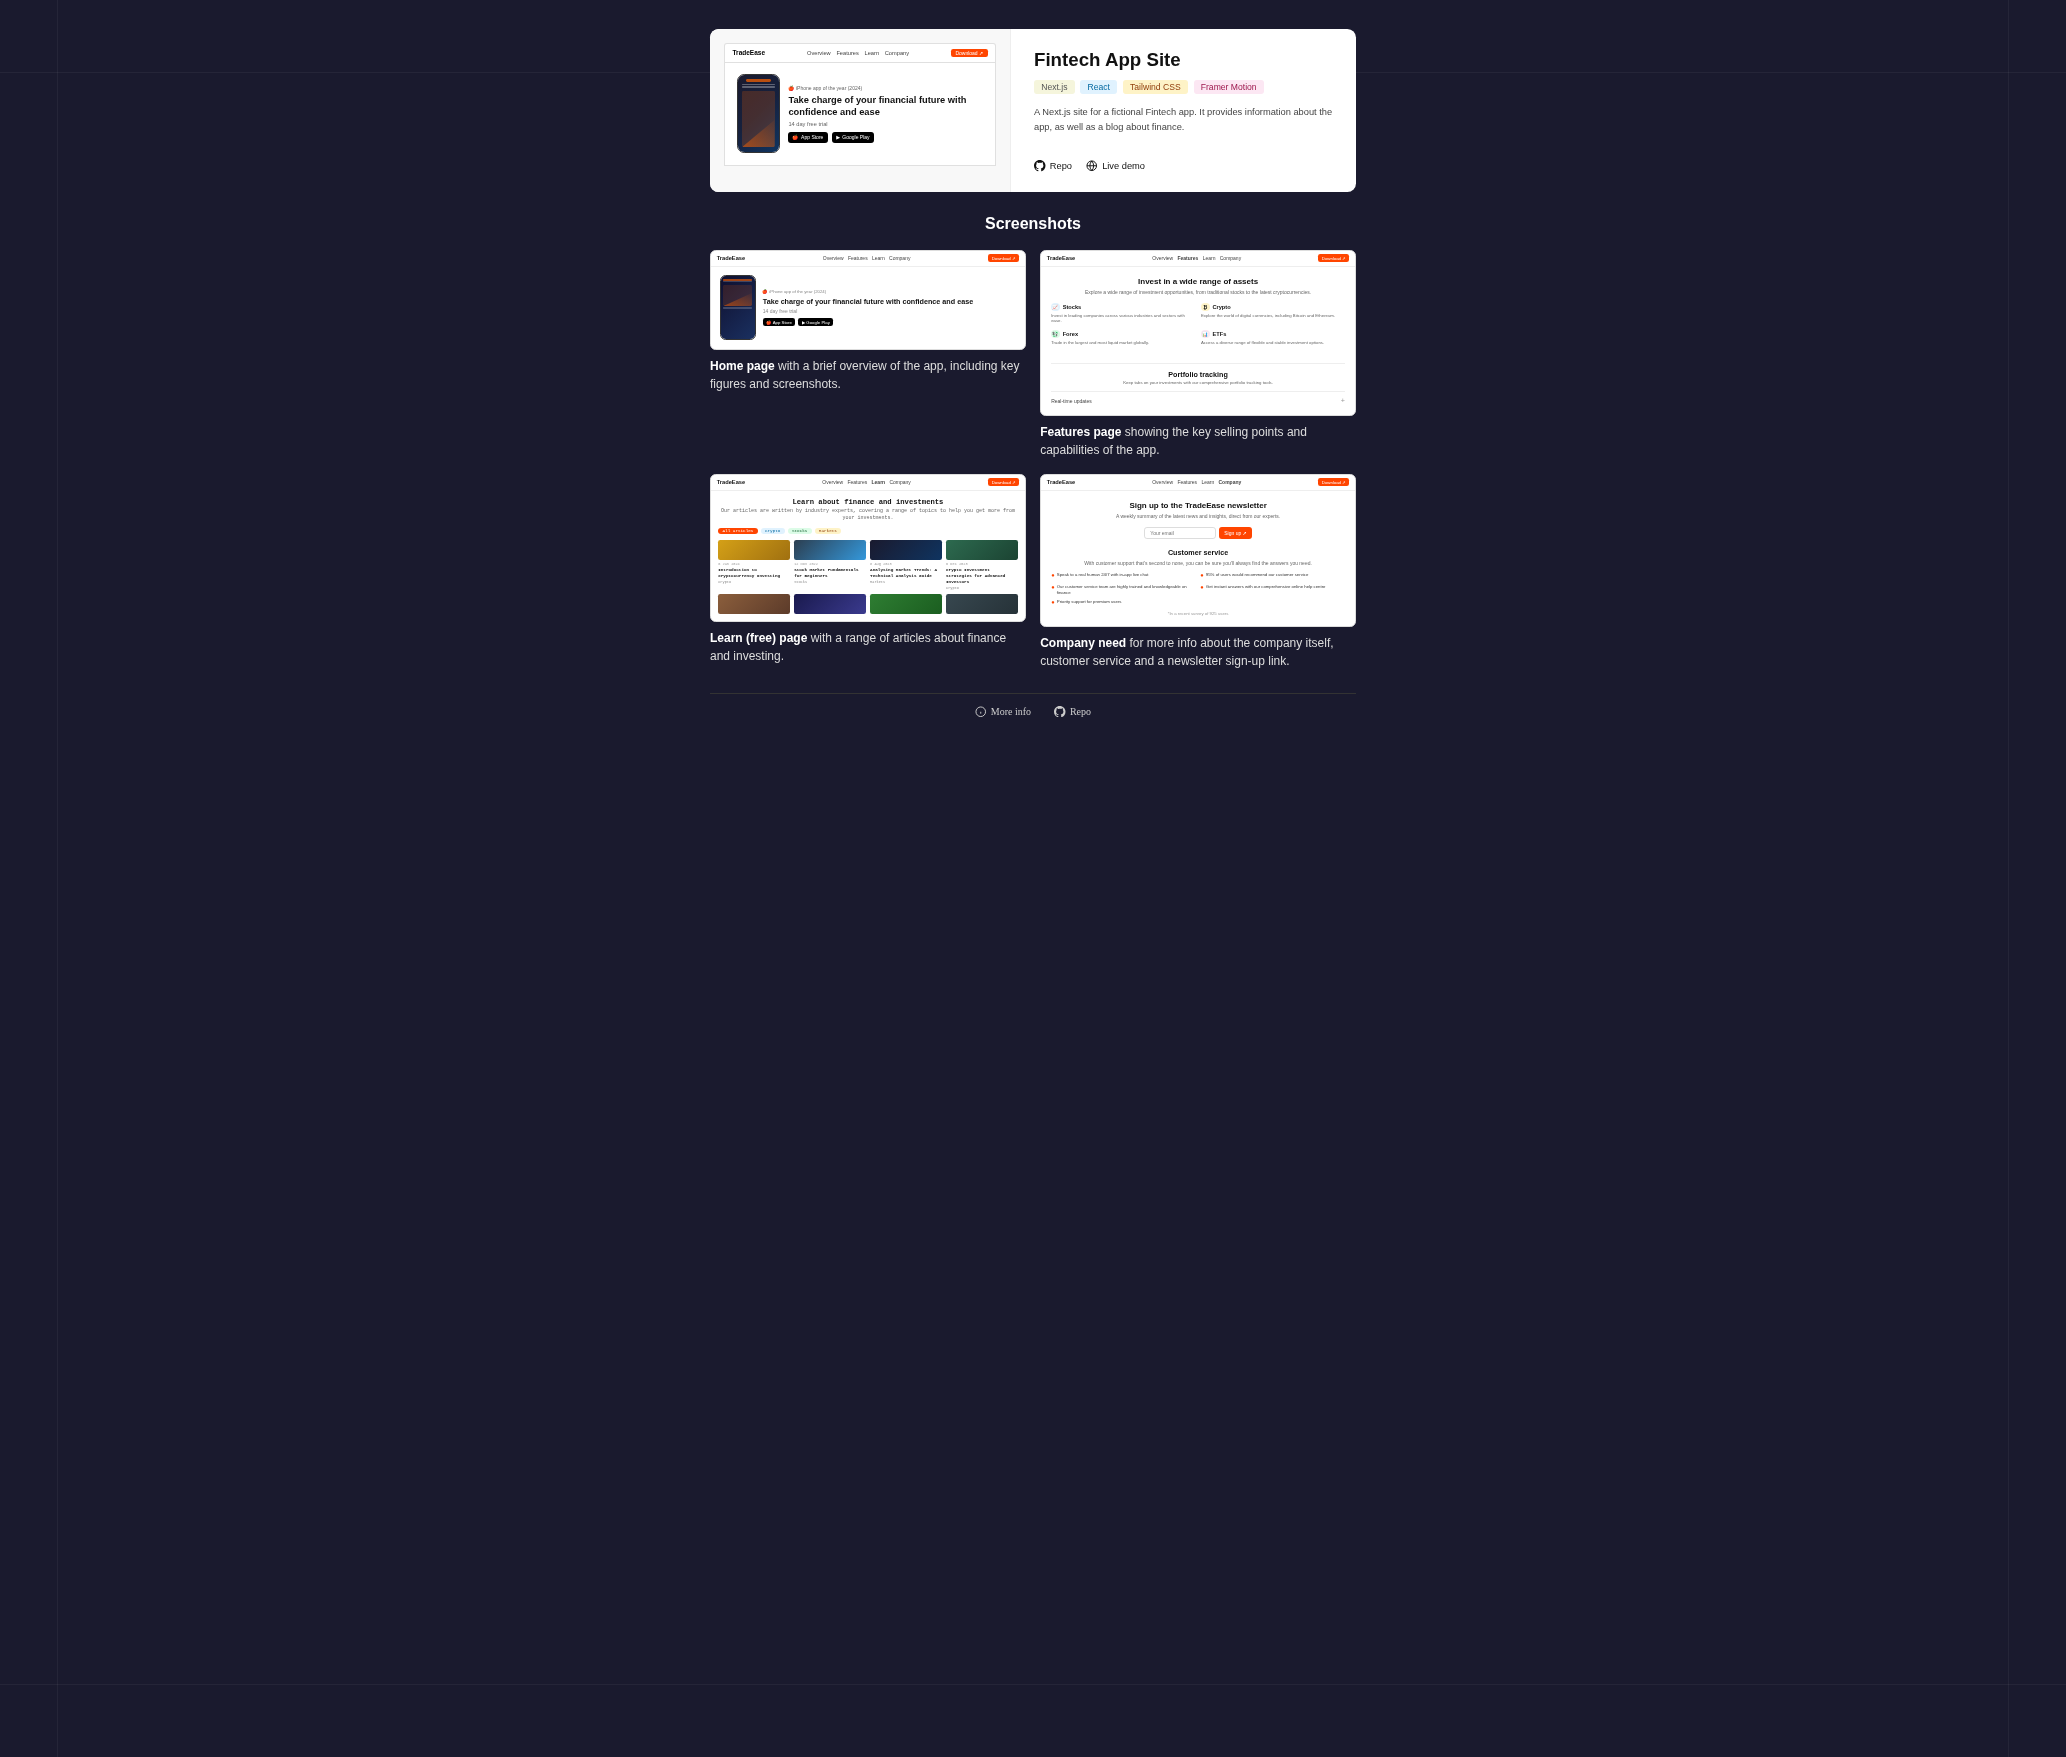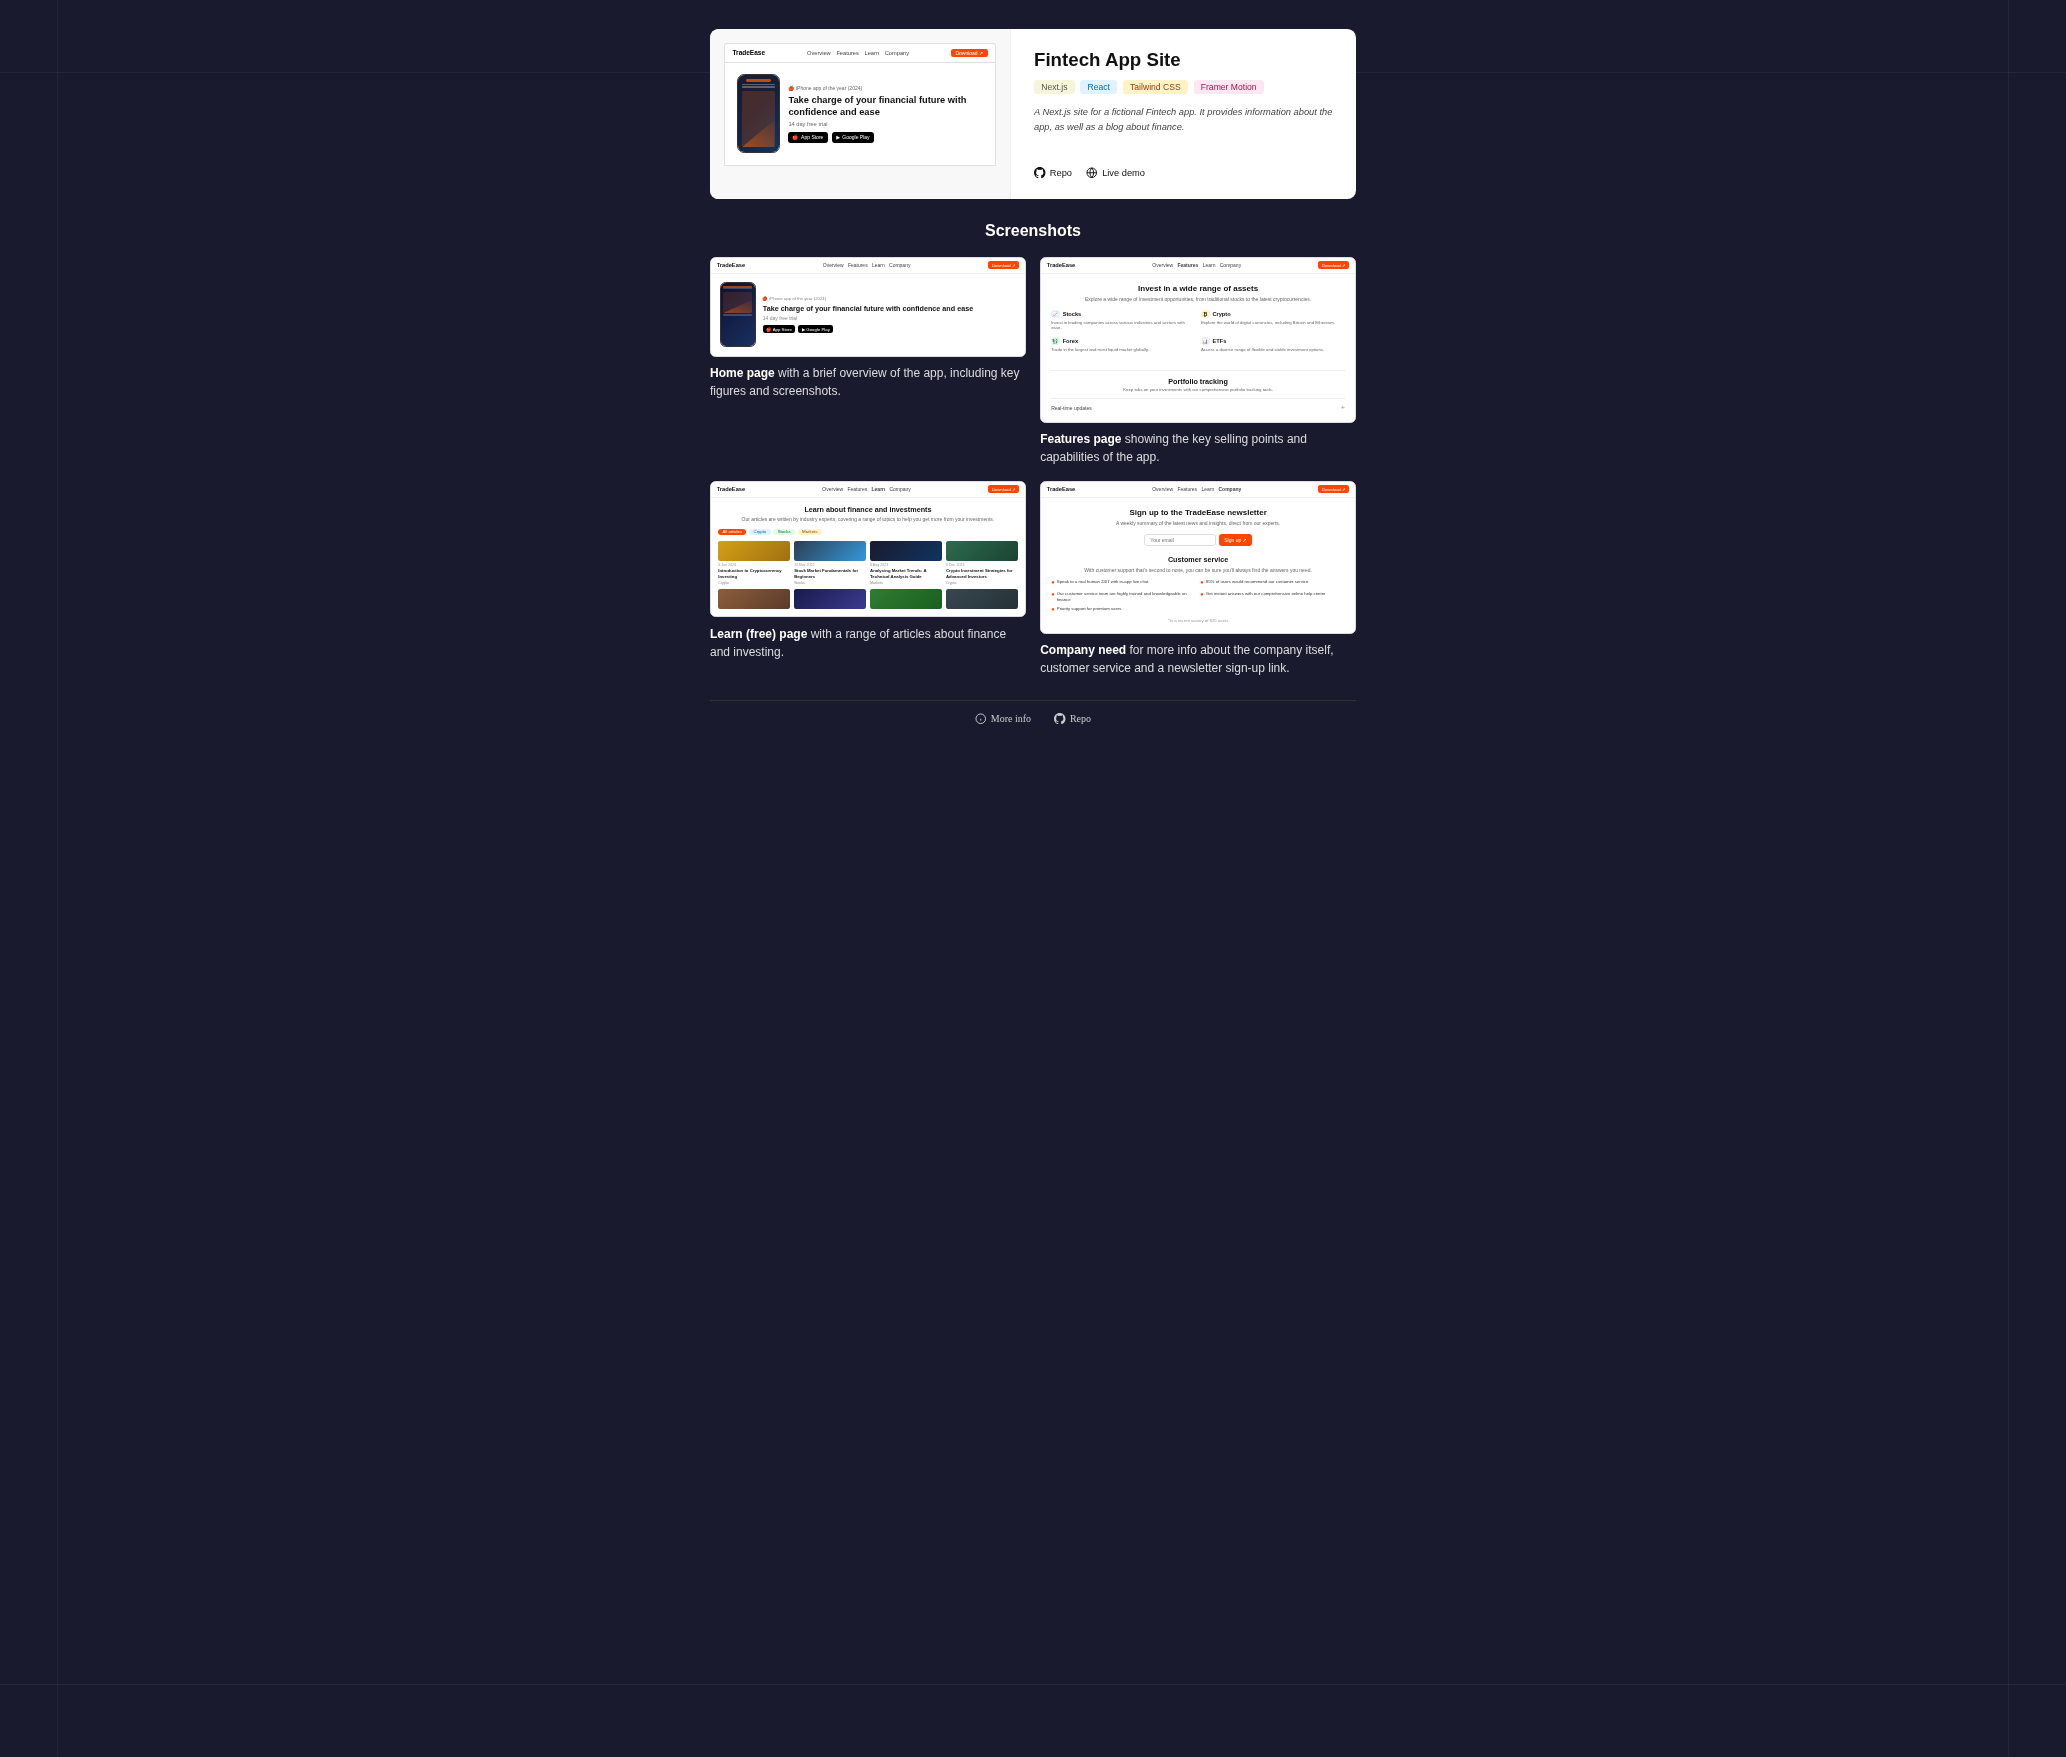--- a/index.html
+++ b/index.html
@@ -184,22 +184,21 @@
     }
     .tag-nextjs { background: #f5f5dc; color: #555; }
     .tag-react { background: #e0f2fe; color: #0369a1; }
     .tag-tailwind { background: #fef3c7; color: #92400e; }
     .tag-framer { background: #fce7f3; color: #9d174d; }
 
     .project-desc {
       font-size: 9.3px;
       color: #444;
       line-height: 1.6;
-      margin-bottom: 32px;
-      font-style: italic;
+      margin-bottom: 25px;
     }
 
     .project-links {
       display: flex;
       gap: 14.3px;
     }
     .project-link {
       display: flex;
       align-items: center;
       gap: 4.3px;
@@ -339,20 +338,21 @@
     .features-portfolio { text-align: center; margin-top: 18px; padding-top: 5.7px; border-top: 0.7px solid #eee; }
     .features-portfolio-title { font-size: 7.2px; font-weight: 700; color: #111; }
     .features-portfolio-desc { font-size: 4.3px; color: #666; margin-top: 1.4px; }
     .features-realtime { font-size: 5px; color: #444; margin-top: 5.7px; text-align: left; padding-top: 4.3px; border-top: 0.7px solid #eee; display: flex; justify-content: space-between; align-items: center; }
     .features-realtime-plus { font-size: 7.2px; color: #999; }
 
     
     .blog-body {
       background: #fff;
       padding: 7.2px;
+      font-family: Liberation Mono, monospace;
     }
     .blog-title { font-size: 7.2px; font-weight: 700; text-align: center; color: #111; margin-bottom: 2.2px; }
     .blog-subtitle { font-size: 5px; text-align: center; color: #666; margin-bottom: 5.7px; line-height: 1.4; }
     .blog-tags { display: flex; gap: 2.9px; margin-bottom: 5.7px; flex-wrap: wrap; }
     .blog-tag { padding: 0.7px 4.3px; border-radius: 5.7px; font-size: 4.3px; }
     .blog-tag.all { background: #ff4500; color: #fff; }
     .blog-tag.crypto { background: #e0f2fe; color: #0369a1; }
     .blog-tag.stocks { background: #dcfce7; color: #166534; }
     .blog-tag.markets { background: #fef3c7; color: #92400e; }
     .blog-grid { display: grid; grid-template-columns: repeat(4, 1fr); gap: 4.3px; }

